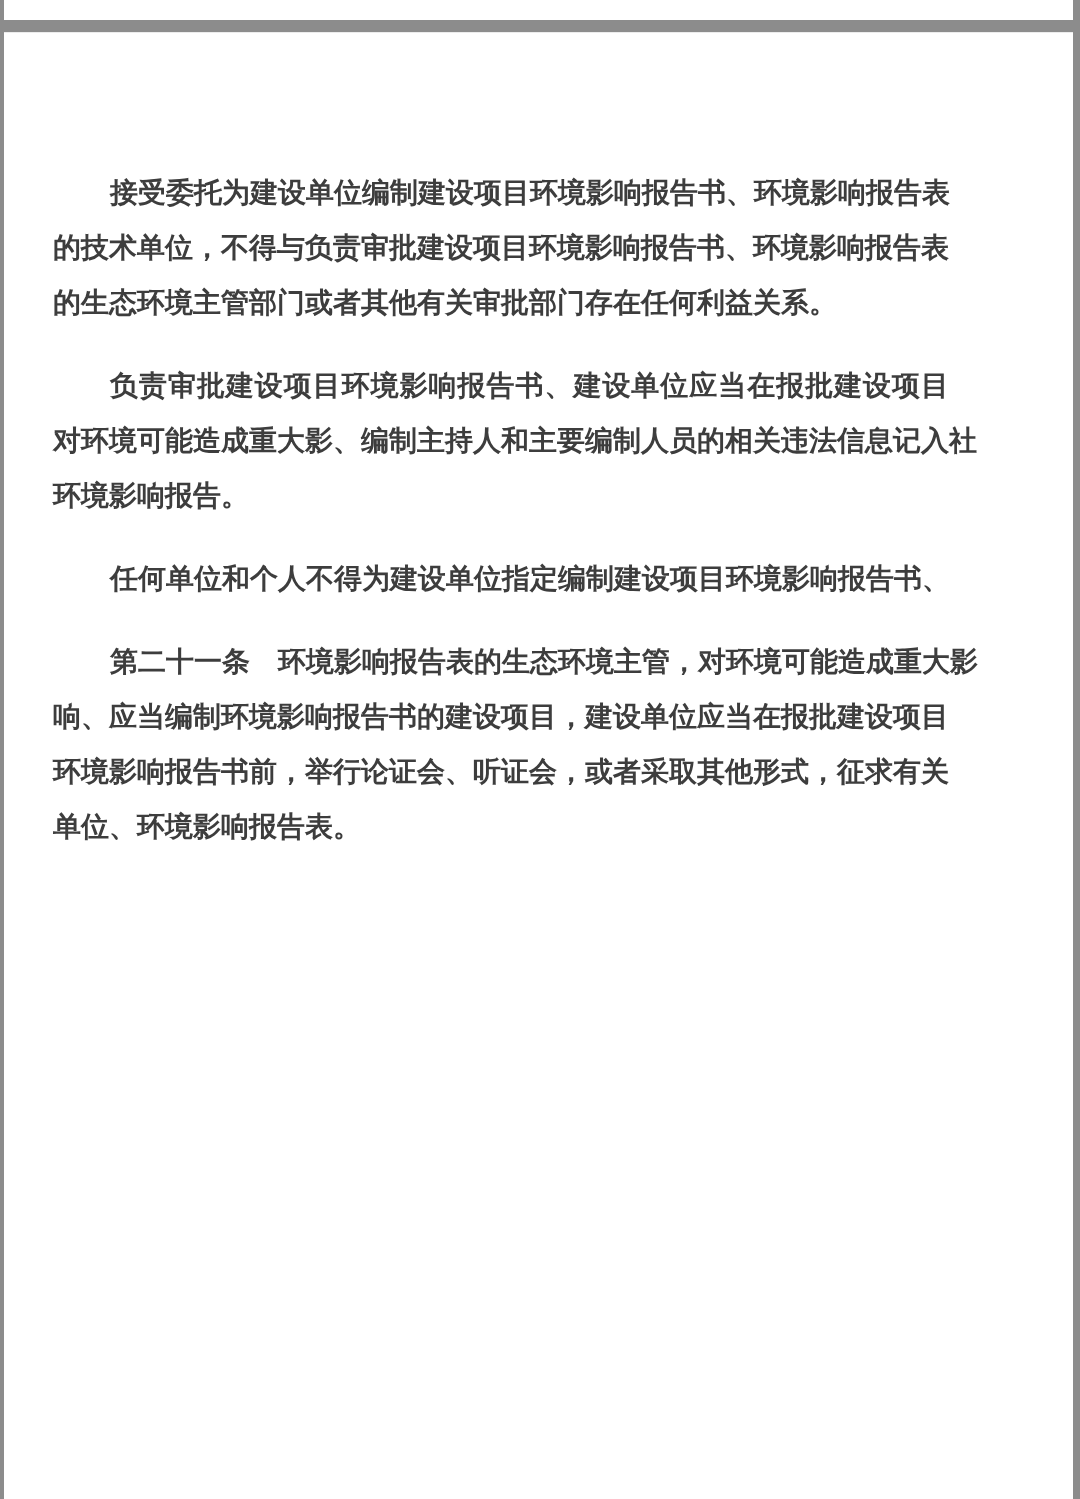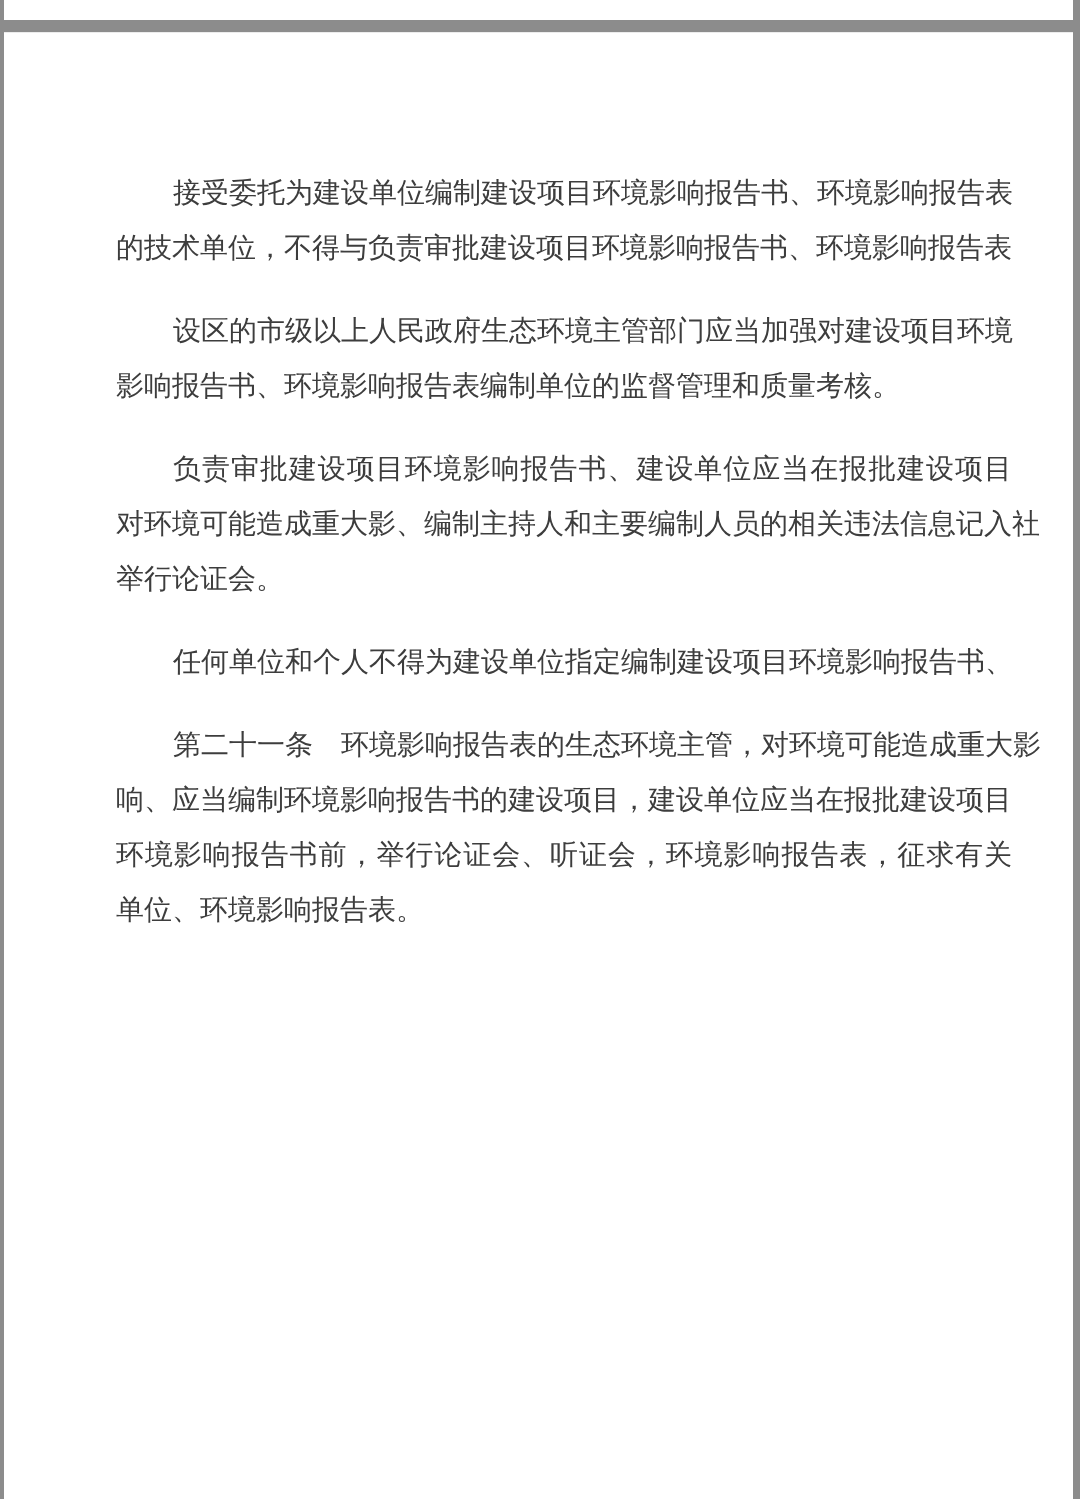--- a/index.html
+++ b/index.html
@@ -23,21 +23,22 @@
   .page-prev {
     top: 0;
     height: 20px;
   }
   .page-current {
     top: 32px;
     bottom: 0;
     border-top: 1px solid #ececec;
   }
   .content {
-    padding: 132px 0 0 112px;
+    padding: 132px 0 0 49px;
+    font-weight: bold;
   }
   .para {
     margin: 0 0 28px 0;
   }
   .line {
     width: 896px;
     font-size: 28px;
     line-height: 55px;
     color: #3d3d3d;
     white-space: nowrap;
@@ -56,33 +57,30 @@
 </head>
 <body>
 
 <div class="page page-prev"></div>
 
 <div class="page page-current">
   <div class="content" id="content">
       <div class="para">
         <div class="line first">接受委托为建设单位编制建设项目环境影响报告书、环境影响报告表</div>
         <div class="line">的技术单位，不得与负责审批建设项目环境影响报告书、环境影响报告表</div>
-      </div>
-      <div class="para">
-        <div class="line first">设区的市级以上人民政府生态环境主管部门应当加强对建设项目环境</div>
-        <div class="line last">影响报告书、环境影响报告表编制单位的监督管理和质量考核。</div>
+        <div class="line last">的生态环境主管部门或者其他有关审批部门存在任何利益关系。</div>
       </div>
       <div class="para">
         <div class="line first">负责审批建设项目环境影响报告书、建设单位应当在报批建设项目</div>
         <div class="line">对环境可能造成重大影、编制主持人和主要编制人员的相关违法信息记入社</div>
-        <div class="line last">举行论证会。</div>
+        <div class="line last">环境影响报告。</div>
       </div>
       <div class="para">
         <div class="line first">任何单位和个人不得为建设单位指定编制建设项目环境影响报告书、</div>
       </div>
       <div class="para">
         <div class="line first">第二十一条　环境影响报告表的生态环境主管，对环境可能造成重大影</div>
         <div class="line">响、应当编制环境影响报告书的建设项目，建设单位应当在报批建设项目</div>
-        <div class="line">环境影响报告书前，举行论证会、听证会，环境影响报告表，征求有关</div>
+        <div class="line">环境影响报告书前，举行论证会、听证会，或者采取其他形式，征求有关</div>
         <div class="line last">单位、环境影响报告表。</div>
       </div>
     </div>
 </div>
 
 </body></html>

